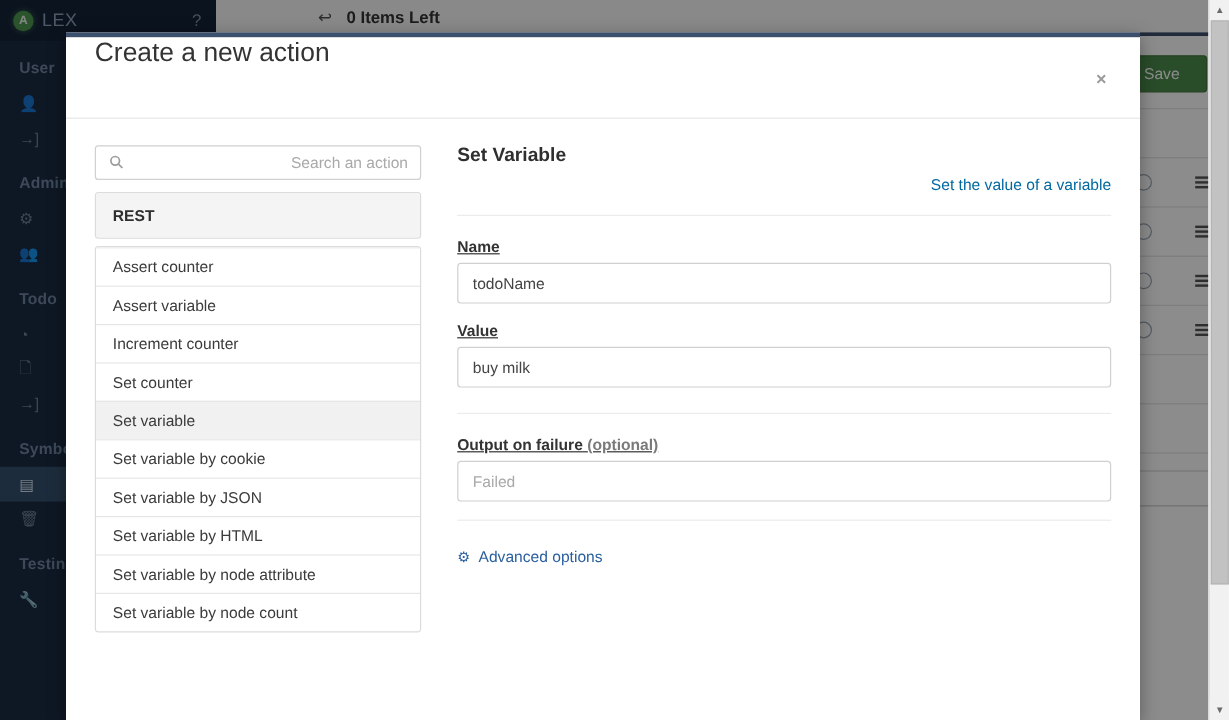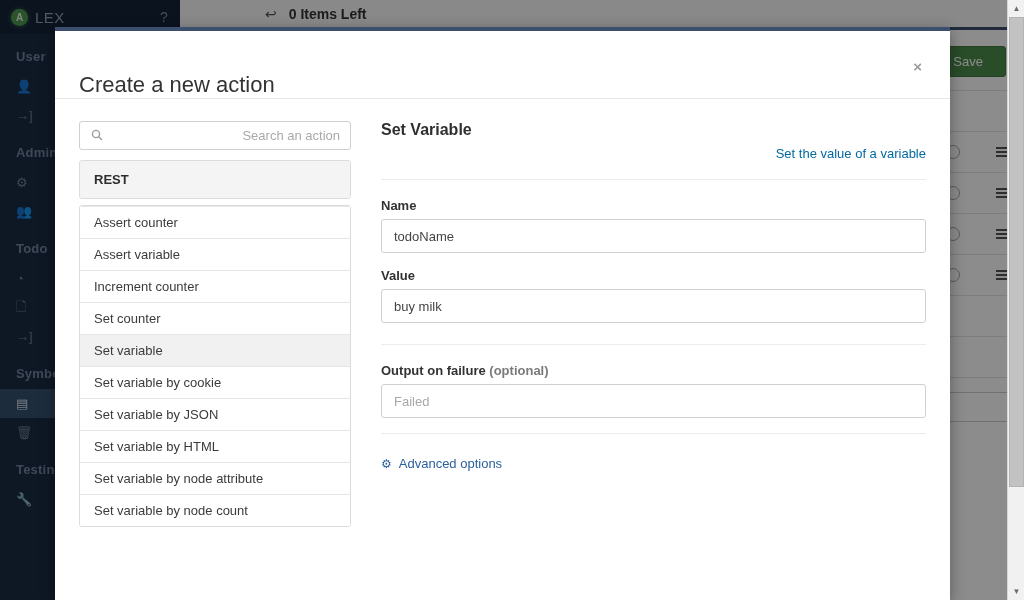--- a/index.html
+++ b/index.html
@@ -135,21 +135,21 @@
   .modal {
     position: absolute; left: 55px; top: 27px;
     width: 895px; height: 573px;
     background: #fff;
     border-top: 4px solid #3c4f6d;
     box-shadow: 0 4px 14px rgba(0,0,0,.35);
     overflow: hidden;
   }
   .modal-head {
     height: 68px; border-bottom: 1px solid #e7e7e7;
-    display: flex; align-items: flex-end; padding: 0 24px;
+    display: flex; align-items: flex-start; padding: 0 24px;
     position: relative;
   }
   .modal-title { font-size: 22px; color: #333; }
   .modal-close {
     position: absolute; right: 22px; top: 26px;
     color: #9b9b9b; font-size: 15px; font-weight: bold;
     cursor: pointer; background: none; border: none;
   }
   .modal-body { display: flex; padding: 22px 24px 0 24px; }
 
@@ -189,21 +189,21 @@
   
   .right-col { flex: 1; padding-left: 30px; }
   .act-title {
     font-size: 16px; font-weight: bold; color: #2f2f2f;
     margin: 0 0 7px 0;
   }
   .act-desc { font-size: 13px; color: #0369a1; margin: 0 0 18px 0; text-align: right; }
   .hr { border-top: 1px solid #ececec; margin: 0 0 18px 0; }
   .field-label {
     font-size: 13px; font-weight: bold; color: #333;
-    margin-bottom: 6px; display: block;
+    margin-bottom: 6px; display: block; text-decoration: underline;
   }
   .field-label .opt { color: #7a7a7a; font-weight: bold; }
   .field-input {
     width: 100%; height: 31px;
     border: 1px solid #d0d0d0; border-radius: 3px;
     padding: 16px 12px; font-size: 13px; color: #444;
     font-family: "Liberation Sans", sans-serif;
     margin-bottom: 15px; outline: none;
   }
   .field-input::placeholder { color: #a9a9a9; }

